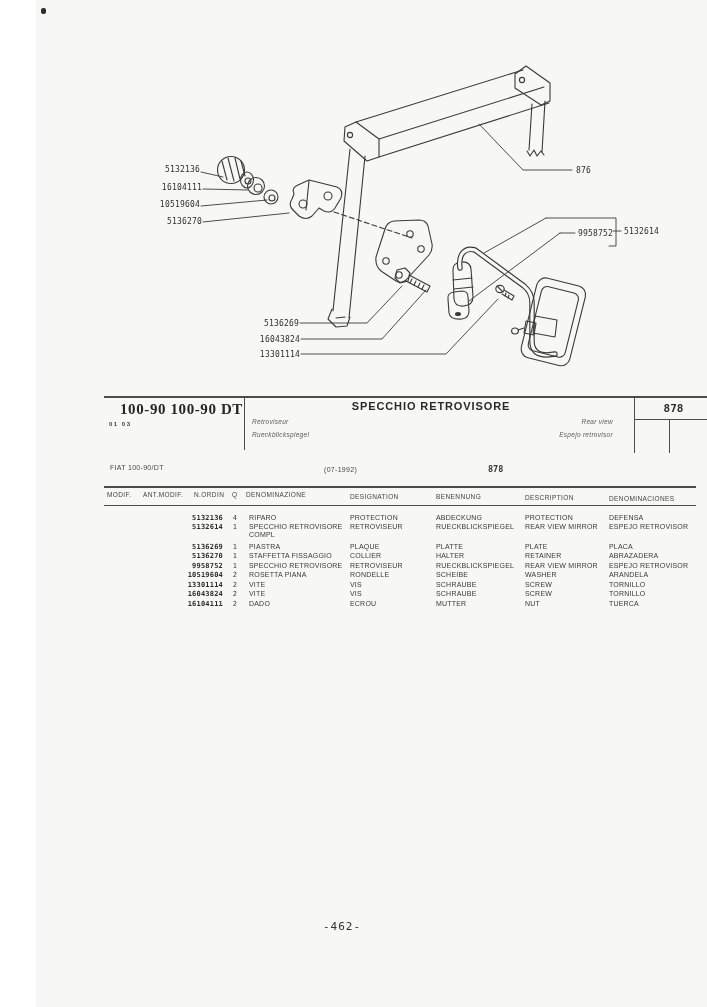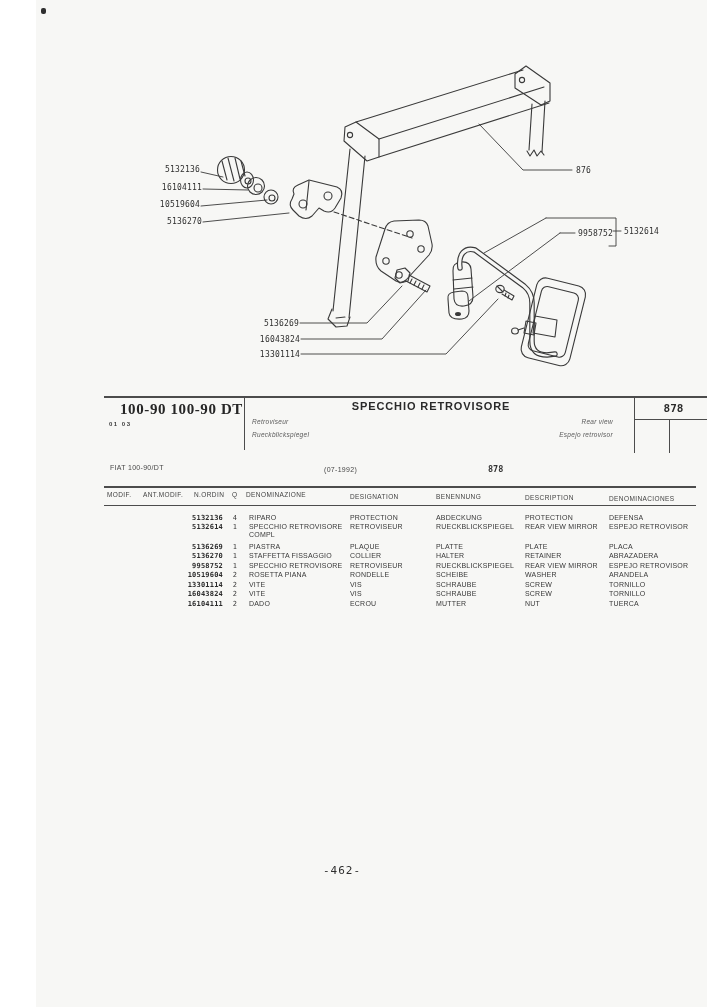--- a/index.html
+++ b/index.html
@@ -287,15 +287,15 @@
   <div class="trow" style="top:600px;">
     <span class="c-n">16104111</span>
     <span class="c-q">2</span>
     <span class="c-it">DADO</span>
     <span class="c-fr">ECROU</span>
     <span class="c-de">MUTTER</span>
     <span class="c-en">NUT</span>
     <span class="c-es">TUERCA</span>
   </div>
 
-  <div class="abs page-number" style="left:0;top:864px;width:612px;">-462-</div>
+  <div class="abs page-number" style="left:0;top:920px;width:612px;">-462-</div>
 
 </div>
 
 </body></html>

